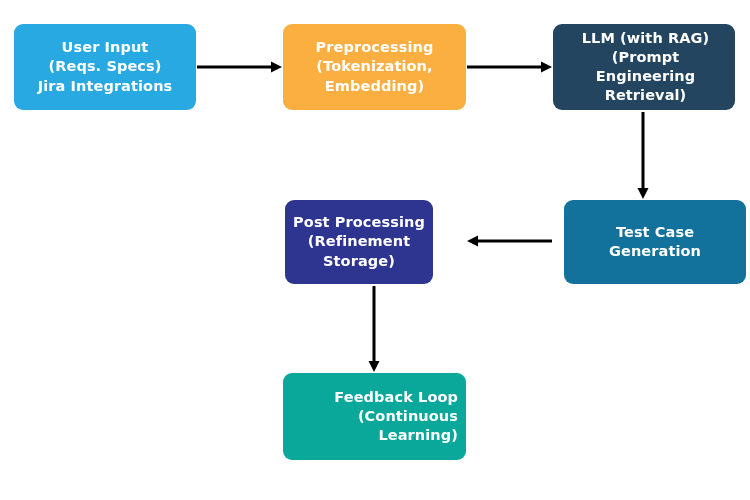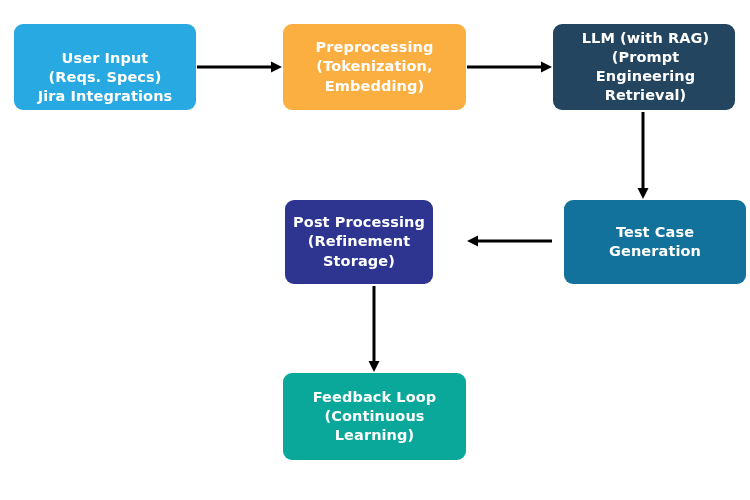--- a/index.html
+++ b/index.html
@@ -65,34 +65,34 @@
       <g>
         <line x1="552" y1="241" x2="478" y2="241" stroke="#000000" stroke-width="3"></line>
         <polygon points="467,241 478,235.5 478,246.5" fill="#000000"></polygon>
       </g>
       <g>
         <line x1="374" y1="286" x2="374" y2="361" stroke="#000000" stroke-width="3"></line>
         <polygon points="374,372 368.5,361 379.5,361" fill="#000000"></polygon>
       </g>
     </svg>
 
-  <div class="node" style="left: 14px; top: 24px; width: 182px; height: 86px; background: rgb(41, 169, 225); align-items: flex-end;"><span>User Input
+  <div class="node" style="left: 14px; top: 24px; width: 182px; height: 86px; background: rgb(41, 169, 225);"><span>User Input
 (Reqs. Specs)
 Jira Integrations</span></div>
 
   <div class="node" style="left: 283px; top: 24px; width: 183px; height: 86px; background: rgb(251, 175, 65); text-align: center;"><span>Preprocessing
 (Tokenization,
 Embedding)</span></div>
 
   <div class="node" style="left: 553px; top: 24px; width: 182px; height: 86px; background: rgb(36, 69, 95); padding-left: 11px;"><span>LLM (with RAG)
 (Prompt Engineering
 Retrieval)</span></div>
 
   <div class="node" style="left: 564px; top: 200px; width: 182px; height: 84px; background: rgb(18, 114, 156);"><span>Test Case
 Generation</span></div>
 
   <div class="node" style="left: 285px; top: 200px; width: 148px; height: 84px; background: rgb(45, 53, 144);"><span>Post Processing
 (Refinement Storage)</span></div>
 
-  <div class="node" style="left: 283px; top: 373px; width: 183px; height: 87px; background: rgb(9, 168, 154);"><span>Feedback Loop
+  <div class="node" style="left: 283px; top: 373px; width: 183px; height: 87px; background: rgb(9, 168, 154); text-align: right;"><span>Feedback Loop
 (Continuous Learning)</span></div>
 
 </div>
 
 </body></html>

